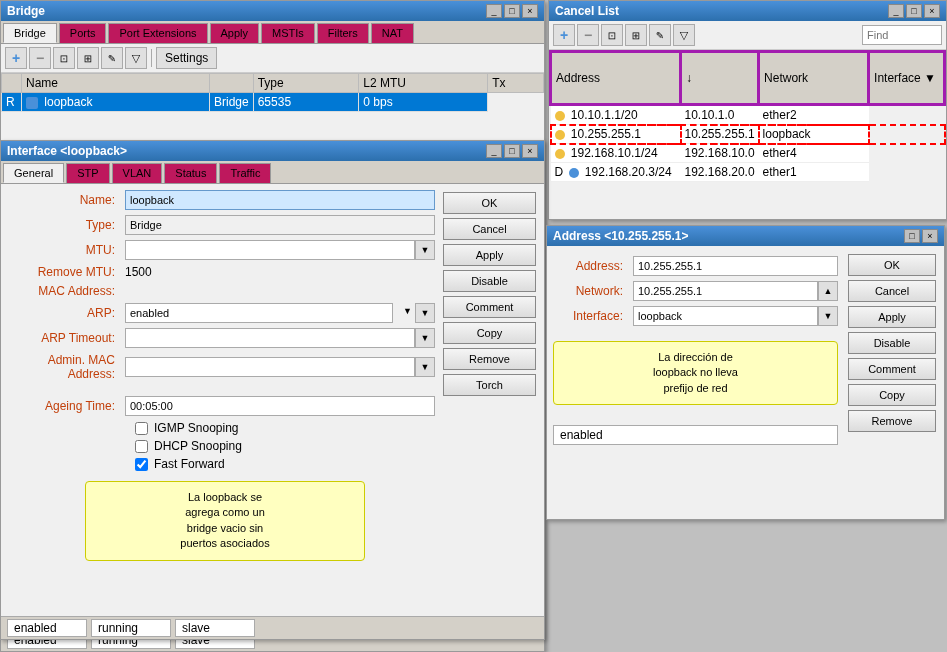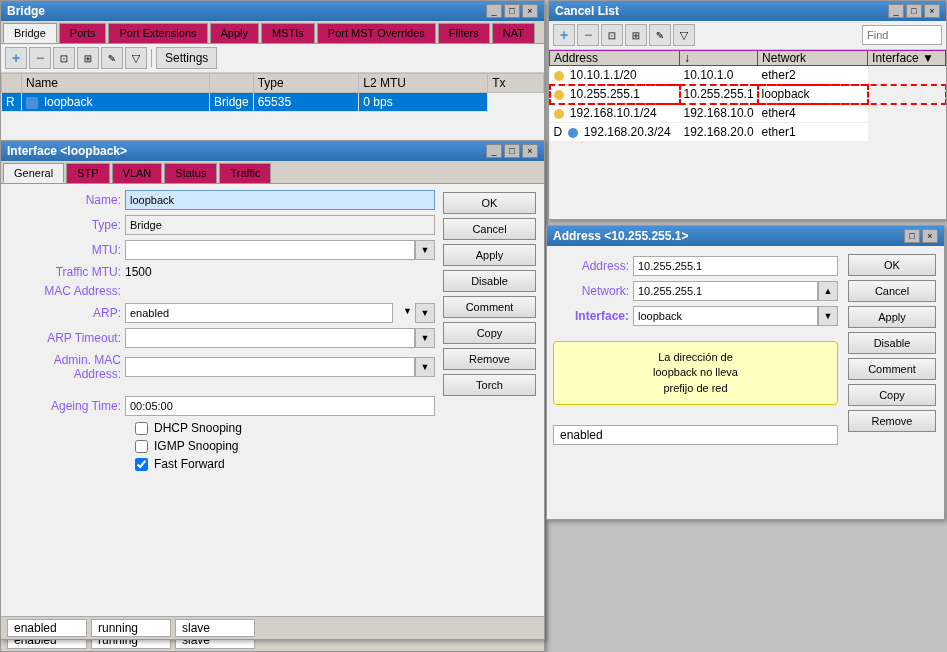--- a/index.html
+++ b/index.html
@@ -31,24 +31,24 @@
     
     .data-table { width: 100%; border-collapse: collapse; font-size: 11px; }
     .data-table th { background: #d4d0c8; border: 1px solid #bbb; padding: 2px 4px; text-align: left; font-weight: normal; }
     .data-table td { border: 1px solid #ddd; padding: 2px 4px; background: white; }
     .data-table tr.selected td { background: #0078d4; color: white; }
     .data-table tr:nth-child(even) td { background: #f5f5f5; }
     .data-table tr.selected:nth-child(even) td { background: #0078d4; }
 
     
     .addr-table { width: 100%; border-collapse: collapse; font-size: 11px; }
-    .addr-table th { background: #d4d0c8; border: 1px solid #a21caf; padding: 0 4px; text-align: left; font-weight: normal; }
+    .addr-table th { background: #d4d0c8; border: 3px solid #a21caf; padding: 18px 4px; text-align: left; font-weight: normal; }
     .addr-table td { border-bottom: 1px solid #eee; padding: 2px 4px; background: white; }
     .form-row { display: flex; align-items: center; margin-bottom: 5px; }
-    .form-label { width: 120px; text-align: right; padding-right: 4px; color: #8b5cf6; }
+    .form-label { width: 120px; text-align: right; padding-right: 10px; color: #c2410c; }
     .form-input { flex: 1; height: 20px; border: 1px solid #aaa; padding: 1px 4px; background: white; font-size: 11px; }
     .form-input.highlighted { background: #d0e8ff; border: 1px solid #6699cc; }
     .form-select-wrap { flex: 1; position: relative; }
     .form-select-wrap::after { content: '▼'; position: absolute; right: 3px; top: 3px; font-size: 9px; pointer-events: none; }
     .dropdown-btn { width: 20px; height: 20px; border: 1px solid #aaa; background: #e0e0e0; display: flex; align-items: center; justify-content: center; font-size: 9px; cursor: pointer; }
 
     
     .btn { padding: 4px 16px; border: 1px solid #888; background: linear-gradient(to bottom, #f5f5f5, #dcdcdc); cursor: pointer; font-size: 11px; min-width: 80px; text-align: center; }
 
     
@@ -79,21 +79,20 @@
       <button class="title-btn">□</button>
       <button class="title-btn">×</button>
     </div>
   </div>
   <div class="tab-bar">
     <div class="tab active">Bridge</div>
     <div class="tab">Ports</div>
     <div class="tab">Port Extensions</div>
     <div class="tab">Apply</div>
     <div class="tab">MSTIs</div>
-    <div class="tab">Port MST Overrides</div>
     <div class="tab">Filters</div>
     <div class="tab">NAT</div>
   </div>
   <div class="toolbar">
     <button class="tb-btn">
         <span style="color:#4a90d9;font-weight:bold;font-size:14px">+</span>
       </button>
     <button class="tb-btn">
         <span style="color:#888;font-weight:bold;font-size:14px">−</span>
       </button>
@@ -256,21 +255,21 @@
         <input class="form-input" type="text" value="Bridge" readonly="" style="background: rgb(240, 240, 240);">
       </div>
 
       <div class="form-row">
         <span class="form-label">MTU:</span>
         <input class="form-input" type="text" value="" style="width: calc(100% - 22px);">
         <button class="dropdown-btn">▼</button>
       </div>
 
       <div class="form-row">
-        <span class="form-label">Traffic MTU:</span>
+        <span class="form-label">Remove MTU:</span>
         <span>1500</span>
       </div>
 
 
       <div class="form-row">
         <span class="form-label">MAC Address:</span>
       </div>
 
       <div class="form-row">
         <span class="form-label">ARP:</span>
@@ -293,32 +292,38 @@
       </div>
 
       <div style="height:10px"></div>
 
       <div class="form-row">
         <span class="form-label">Ageing Time:</span>
         <input class="form-input" type="text" value="00:05:00" style="">
       </div>
 
       <div class="checkbox-row">
+        <input type="checkbox" id="igmp" style="">
+        <label for="igmp">IGMP Snooping</label>
+      </div>
+      <div class="checkbox-row">
         <input type="checkbox" id="dhcp" style="">
         <label for="dhcp">DHCP Snooping</label>
-      </div>
-      <div class="checkbox-row">
-        <input type="checkbox" id="igmp" style="">
-        <label for="igmp">IGMP Snooping</label>
       </div>
       <div class="checkbox-row">
         <input type="checkbox" id="ff" checked="" style="">
         <label for="ff">Fast Forward</label>
       </div>
 
+      <div style="margin-left:80px;margin-top:10px;max-width:280px;">
+        <div class="tooltip-box" style="white-space:pre-line;">La loopback se
+agrega como un
+bridge vacio sin
+puertos asociados</div>
+      </div>
     </div>
 
     <div style="width:105px;display:flex;flex-direction:column;gap:4px;padding:8px 8px 8px 4px;">
       <button class="btn">OK</button>
       <button class="btn">Cancel</button>
       <button class="btn">Apply</button>
       <button class="btn">Disable</button>
       <button class="btn">Comment</button>
       <button class="btn">Copy</button>
       <button class="btn">Remove</button>
@@ -350,21 +355,21 @@
         <input class="form-input" type="text" value="10.255.255.1" style="">
       </div>
 
       <div class="form-row">
         <span class="form-label" style="width:80px;">Network:</span>
         <input class="form-input" type="text" value="10.255.255.1" style="width: calc(100% - 22px);">
         <button class="dropdown-btn">▲</button>
       </div>
 
       <div class="form-row">
-        <span class="form-label" style="width:80px;font-weight:bold;">Interface:</span>
+        <span class="form-label" style="width:80px;">Interface:</span>
         <input class="form-input" type="text" value="loopback" style="width: calc(100% - 22px);">
         <button class="dropdown-btn">▼</button>
       </div>
 
       <div style="margin-top:15px;">
         <div class="tooltip-box" style="white-space:pre-line;">La dirección de
 loopback no lleva
 prefijo de red</div>
       </div>
 

